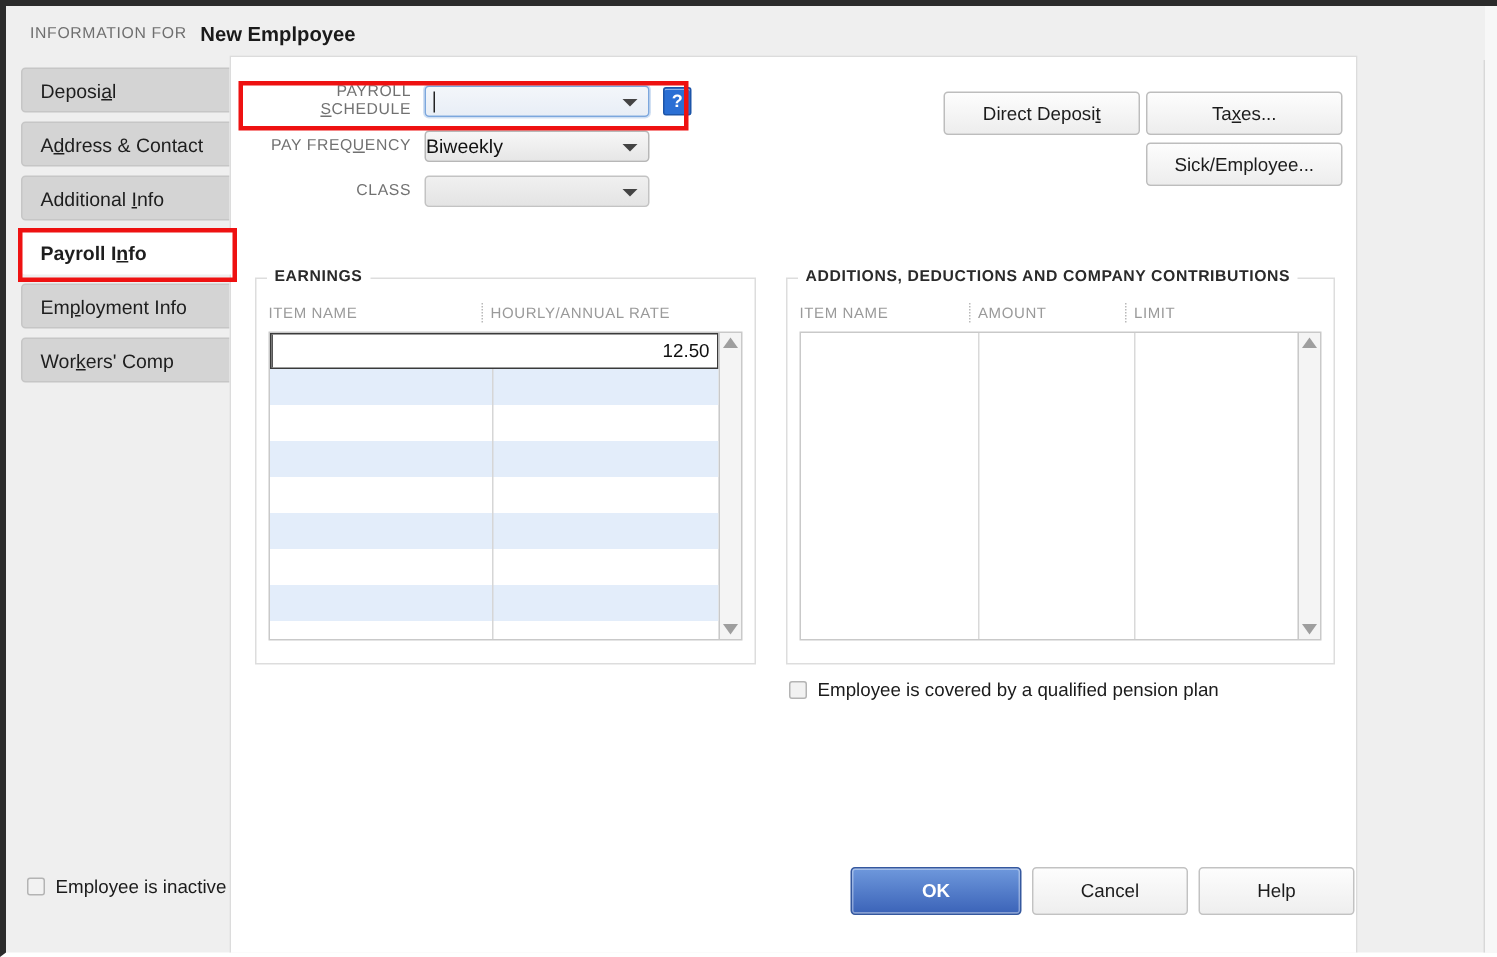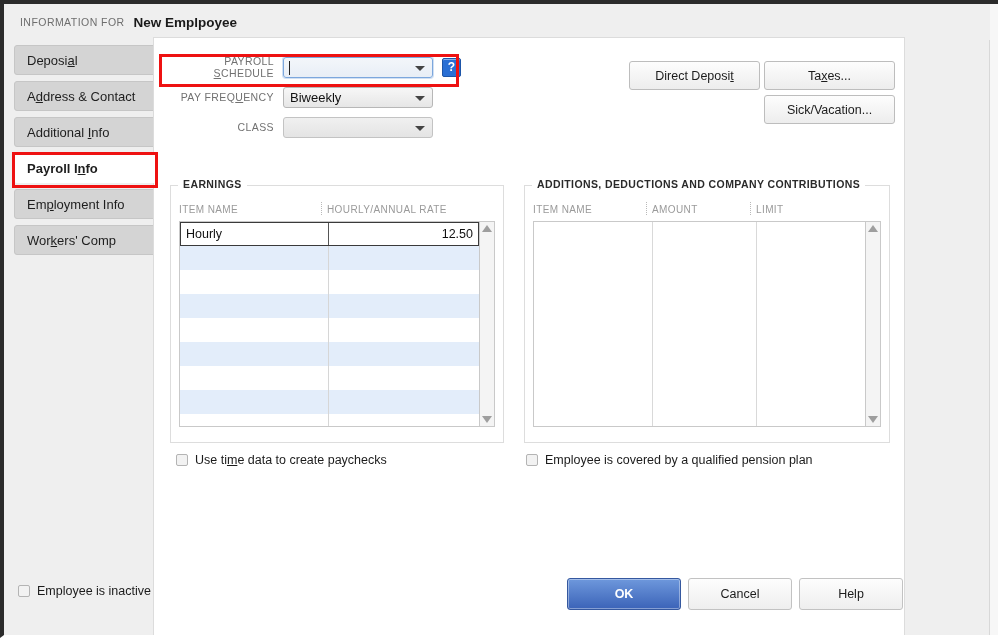--- a/index.html
+++ b/index.html
@@ -109,21 +109,20 @@
 
   .combo {
     position: relative;
     width: 150px; height: 21px;
     border: 1px solid #b7b7b7;
     border-radius: 3px;
     background: linear-gradient(#f7f7f7, #e6e6e6);
     box-sizing: border-box;
     display: flex; align-items: center;
     font-size: 13px; color: #111;
-    padding-left: 6px;
     cursor: pointer;
   }
   .combo.focused {
     border: 1px solid #7ca7dd;
     background: linear-gradient(#f3f6fa, #e8eef6);
     box-shadow: 0 0 0 1px rgba(124,167,221,.35);
   }
   .combo .caret {
     position: absolute; right: 7px; top: 8px;
     width: 0; height: 0;
@@ -384,39 +383,38 @@
 
     </div>
 
     <div class="btn btn-dd">
       <span><span>Direct Deposi</span><u>t</u><span></span></span>
     </div>
     <div class="btn btn-tax">
       <span><span>Ta</span><u>x</u><span>es...</span></span>
     </div>
     <div class="btn btn-sick">
-      <span><span>Sick/Vacation...</span></span>
+      <span><span>Sick/Employee...</span></span>
     </div>
 
     <div class="group grp-earnings">
       <div class="group-box"></div>
       <div class="group-title">EARNINGS</div>
 
       <div class="thead">
         <div class="th" style="width:148px">ITEM NAME</div>
         <div class="th" style="flex:1">
           <span class="sep"></span>
           <span>HOURLY/ANNUAL RATE</span>
         </div>
       </div>
 
       <div class="grid grid-earnings">
         <div class="grid-body">
           <div class="grid-row selected">
-            <div class="cell" style="width:147px">Hourly</div>
             <div class="cell rt vdiv" style="flex:1">12.50</div>
           </div>
           <div class="grid-row stripe">
             <div class="cell" style="width:148px"></div>
             <div class="cell rt vdiv" style="flex:1"></div>
           </div>
           <div class="grid-row">
             <div class="cell" style="width:148px"></div>
             <div class="cell rt vdiv" style="flex:1"></div>
           </div>
@@ -473,24 +471,20 @@
           <div class="colline" style="left:118px"></div>
           <div class="colline" style="left:222px"></div>
         </div>
         <div class="vscroll">
           <span class="sb-arrow sb-up"></span>
           <span class="sb-arrow sb-dn"></span>
         </div>
       </div>
     </div>
 
-    <div class="cbrow cb-time">
-      <span class="cbox"></span>
-      <span><span>Use ti</span><u>m</u><span>e data to create paychecks</span></span>
-    </div>
     <div class="cbrow cb-pension">
       <span class="cbox"></span>
       <span><span>Employee is covered by a qualified pension plan</span></span>
     </div>
 
   </div>
 
   <div class="sched-redbox"></div>
 
   <div class="cb-inactive">

